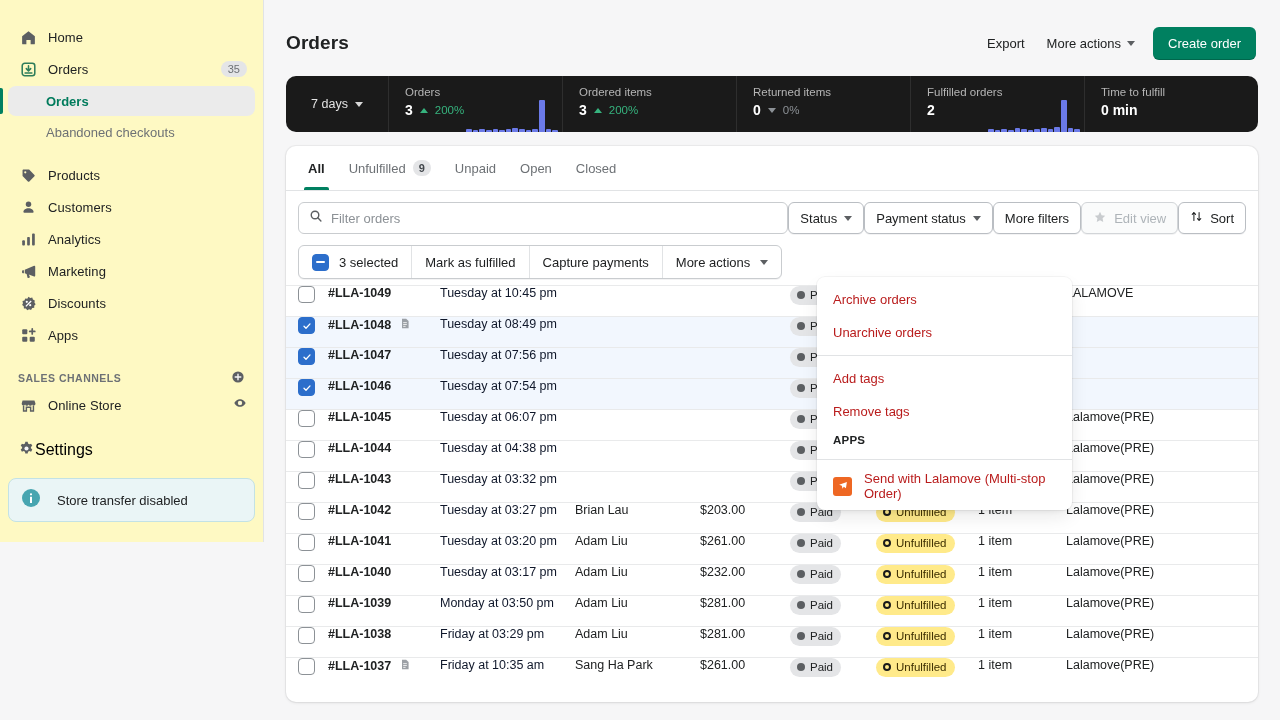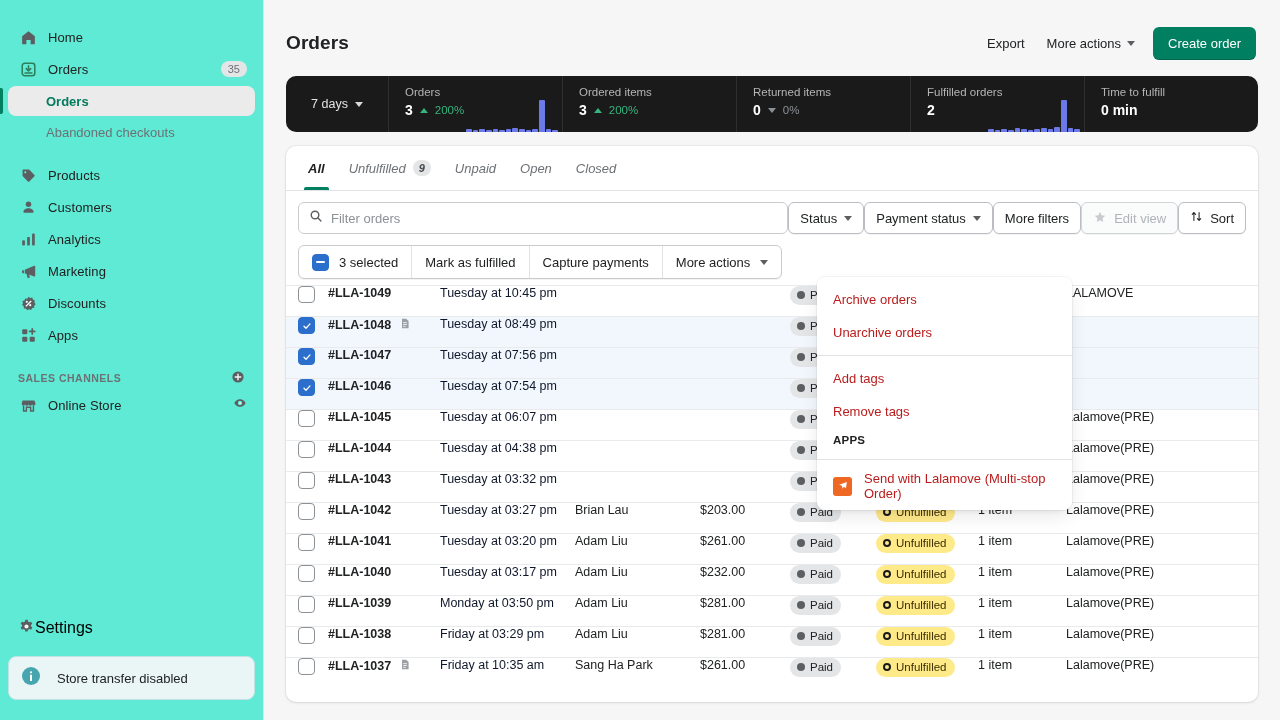--- a/index.html
+++ b/index.html
@@ -7,22 +7,22 @@
     width: 1280px; height: 720px;
     font-family: "Liberation Sans", sans-serif;
     background: #f6f6f7;
     overflow: hidden;
     -webkit-font-smoothing: antialiased;
   }
   .app { display: flex; width: 1280px; height: 720px; position: relative; }
 
   
   .sidebar {
-    width: 264px; height: 720px;
-    background: #5eead4;
+    width: 264px; height: 542px;
+    background: #fef9c3;
     border-right: 1px solid #e1e3e5;
     display: flex; flex-direction: column;
     padding-top: 22px;
     flex: 0 0 264px;
     position: relative;
   }
   .nav-item {
     display: flex; align-items: center;
     height: 30px; margin: 0 8px 2px 8px;
     padding: 0 8px 0 10px;
@@ -148,21 +148,21 @@
   
   .card {
     margin: 14px 22px 0 22px;
     background: #fff; border-radius: 10px;
     box-shadow: 0 0 0 1px rgba(63,63,68,.05), 0 1px 3px rgba(63,63,68,.12);
     overflow: hidden;
     height: 556px;
   }
   .tabs {
     display: flex; align-items: center; height: 45px;
-    border-bottom: 1px solid #e1e3e5; padding: 0 10px; font-style: italic;
+    border-bottom: 1px solid #e1e3e5; padding: 0 10px;
   }
   .tab {
     font-size: 13px; color: #6d7175; padding: 0 12px;
     height: 44px; display: flex; align-items: center; gap: 7px;
     cursor: pointer; position: relative;
   }
   .tab.active { color: #202223; font-weight: 600; }
   .tab.active::after {
     content:""; position: absolute; left: 8px; right: 8px; bottom: 0;
     height: 3px; background: #008060; border-radius: 2px 2px 0 0;

